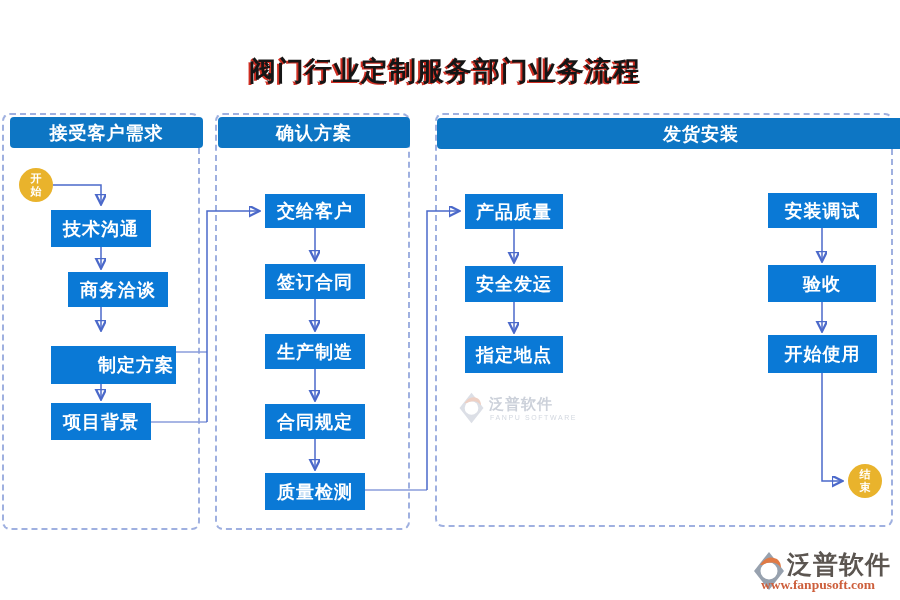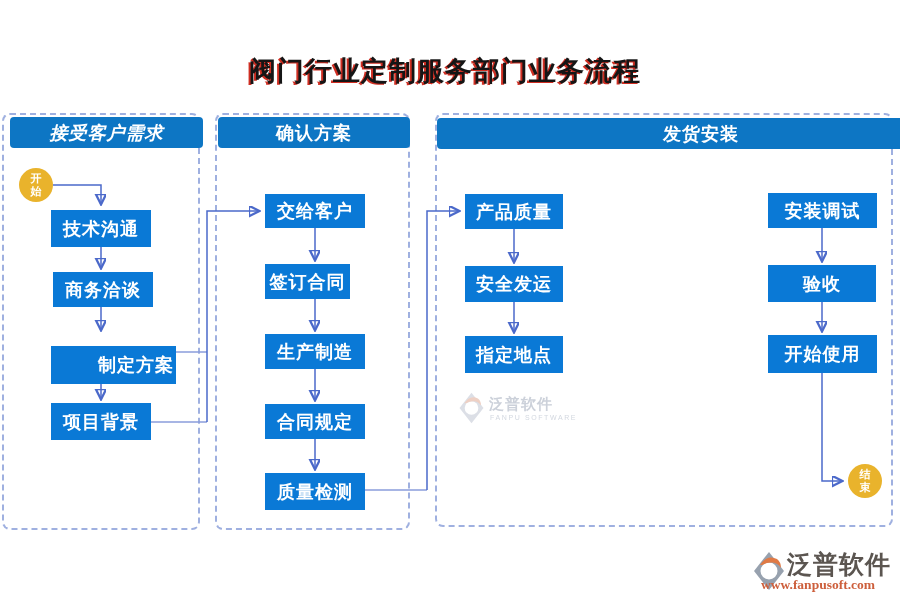--- a/index.html
+++ b/index.html
@@ -69,21 +69,21 @@
     <div class="wm-brand-light">泛普软件</div>
     <div class="wm-sub-light">FANPU SOFTWARE</div>
   </div>
 
   <div class="title">阀门行业定制服务部门业务流程</div>
 
   <div class="panel" style="left:2px;top:113px;width:198px;height:417px;"></div>
   <div class="panel" style="left:215px;top:113px;width:195px;height:417px;"></div>
   <div class="panel" style="left:435px;top:113px;width:458px;height:414px;"></div>
 
-  <div class="panel-header" style="left:10px;top:117px;width:193px;height:31px;font-style:italic;">接受客户需求</div>
+  <div class="panel-header" style="left:10px;top:117px;width:193px;height:31px;">接受客户需求</div>
   <div class="panel-header" style="left:218px;top:117px;width:192px;height:31px;">确认方案</div>
   <div class="panel-header" style="left:437px;top:118px;width:456px;height:31px;padding-left:36px;">发货安装</div>
 
   <svg class="connectors" viewBox="0 0 900 600">
     <defs>
       <marker id="arr" markerWidth="8" markerHeight="8" refX="6" refY="3.5" orient="auto">
         <path d="M0 0 L7 3.5 L0 7 Z" fill="#4b69ca" stroke="none"></path>
       </marker>
     </defs>
     <path marker-end="url(#arr)" d="M53 185 H101 V203"></path>
@@ -107,26 +107,26 @@
   </svg>
 
   <div class="terminal" style="left:19px;top:168px;width:34px;height:34px;">
     <span>开始</span>
   </div>
   <div class="terminal" style="left:848px;top:464px;width:34px;height:34px;">
     <span>结束</span>
   </div>
 
   <div class="step" style="left:51px;top:210px;width:100px;height:37px;text-align:right;">技术沟通</div>
-  <div class="step" style="left:53px;top:272px;width:100px;height:35px;">商务洽谈</div>
+  <div class="step" style="left:68px;top:272px;width:100px;height:35px;">商务洽谈</div>
   <div class="step" style="left:51px;top:346px;width:80px;height:38px;padding-left:45px;">制定方案</div>
   <div class="step" style="left:51px;top:403px;width:100px;height:37px;">项目背景</div>
 
   <div class="step" style="left:265px;top:194px;width:100px;height:34px;">交给客户</div>
-  <div class="step" style="left:265px;top:264px;width:85px;height:35px;">签订合同</div>
+  <div class="step" style="left:265px;top:264px;width:100px;height:35px;">签订合同</div>
   <div class="step" style="left:265px;top:334px;width:100px;height:35px;">生产制造</div>
   <div class="step" style="left:265px;top:404px;width:100px;height:35px;">合同规定</div>
   <div class="step" style="left:265px;top:473px;width:100px;height:37px;">质量检测</div>
 
   <div class="step" style="left:465px;top:194px;width:98px;height:35px;">产品质量</div>
   <div class="step" style="left:465px;top:266px;width:98px;height:36px;">安全发运</div>
   <div class="step" style="left:768px;top:193px;width:109px;height:35px;">安装调试</div>
 
   <div class="step" style="left:465px;top:336px;width:98px;height:37px;">指定地点</div>
   <div class="step" style="left:768px;top:265px;width:108px;height:37px;">验收</div>

